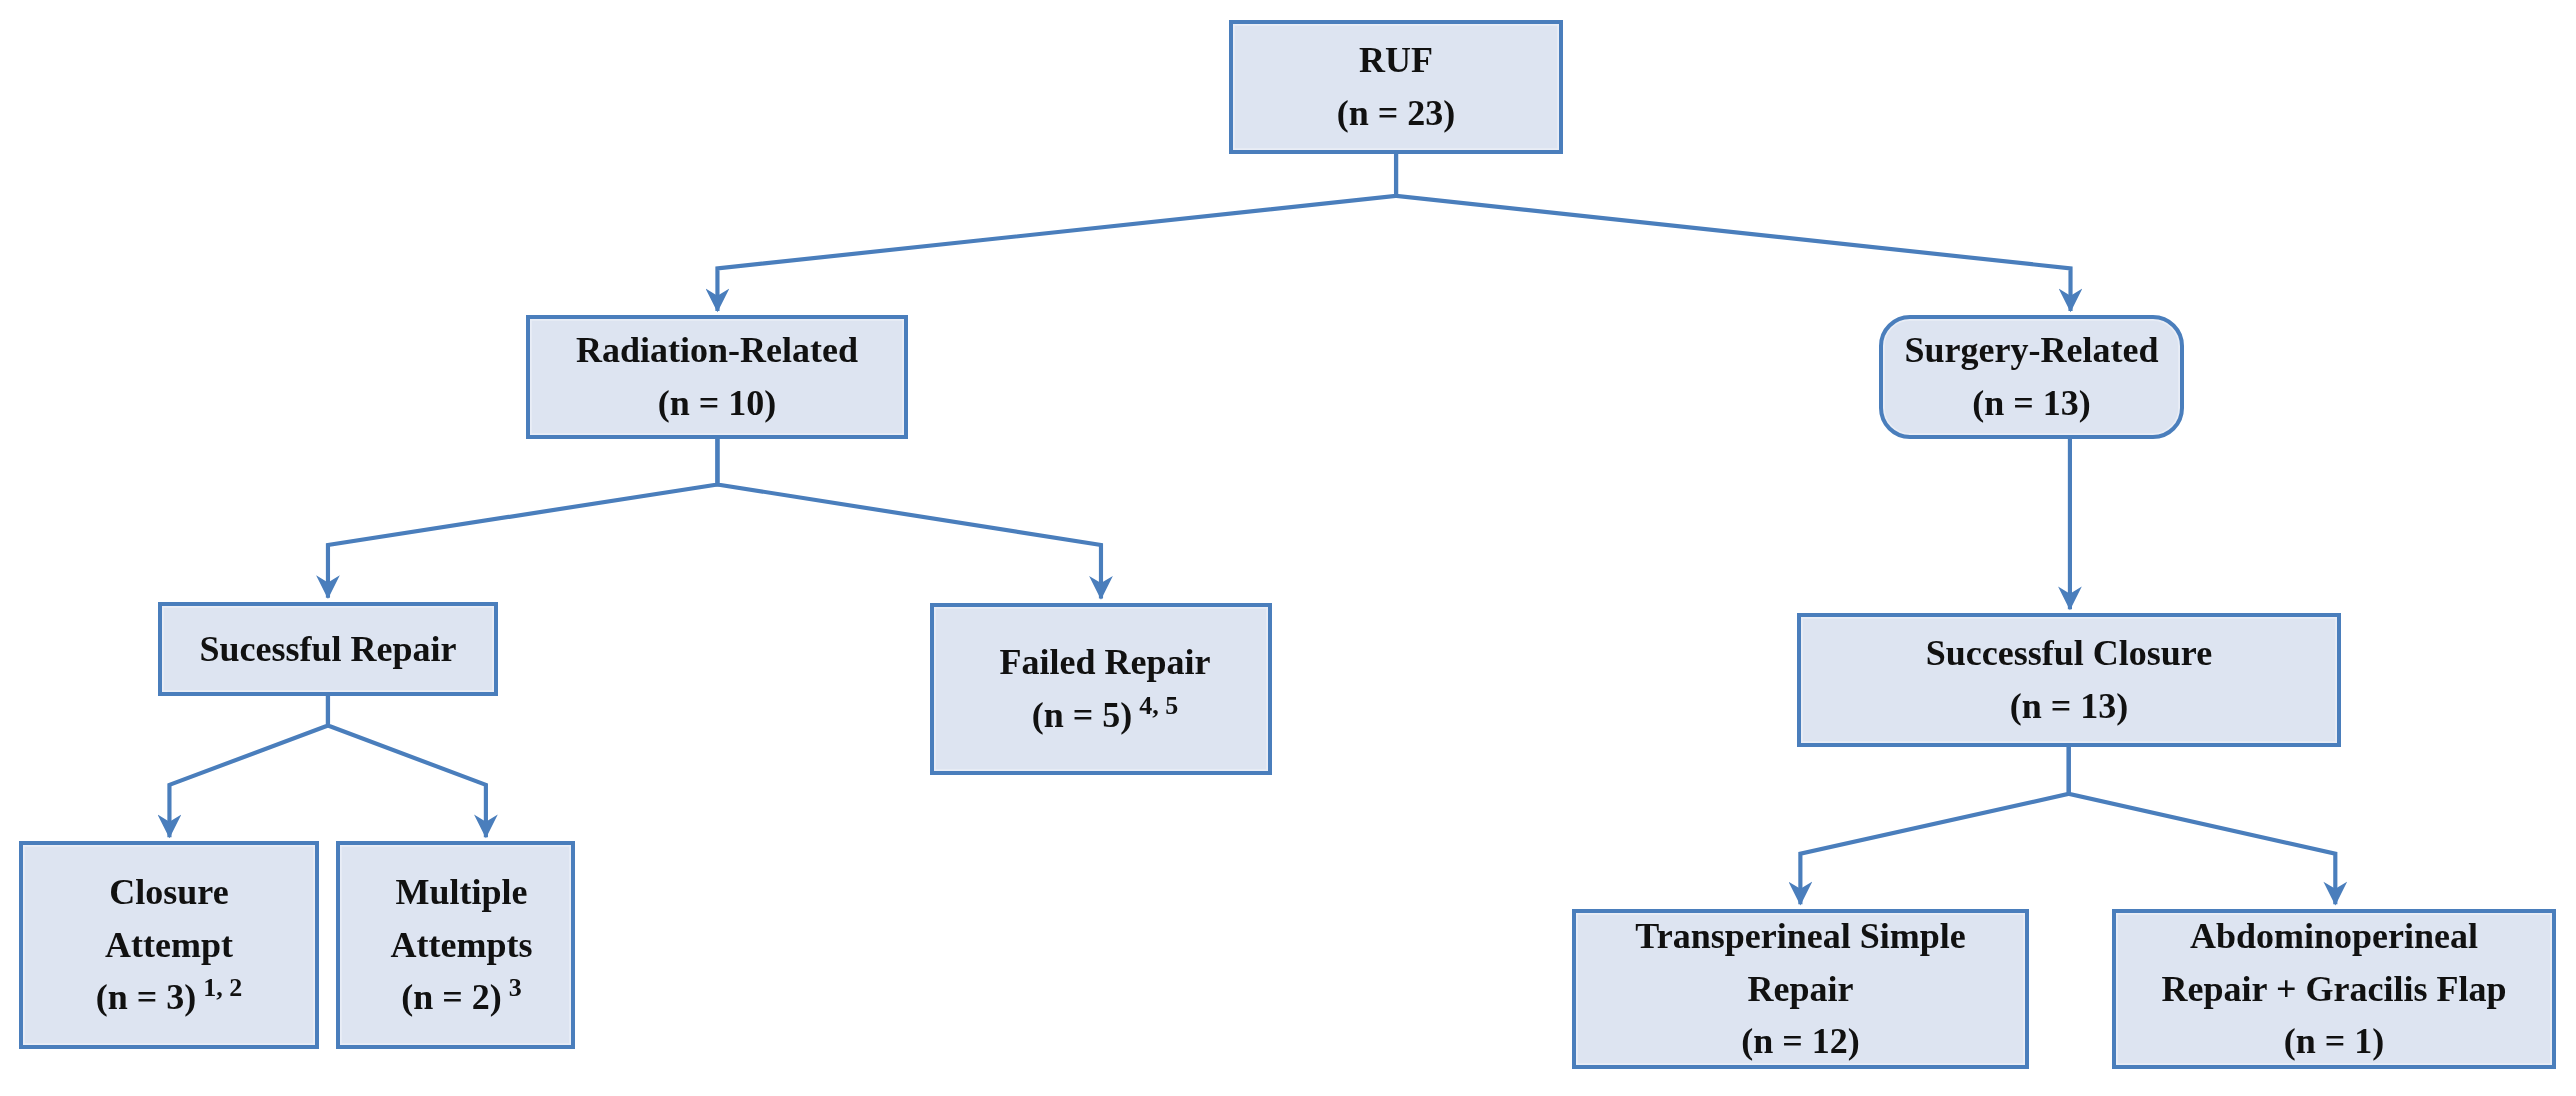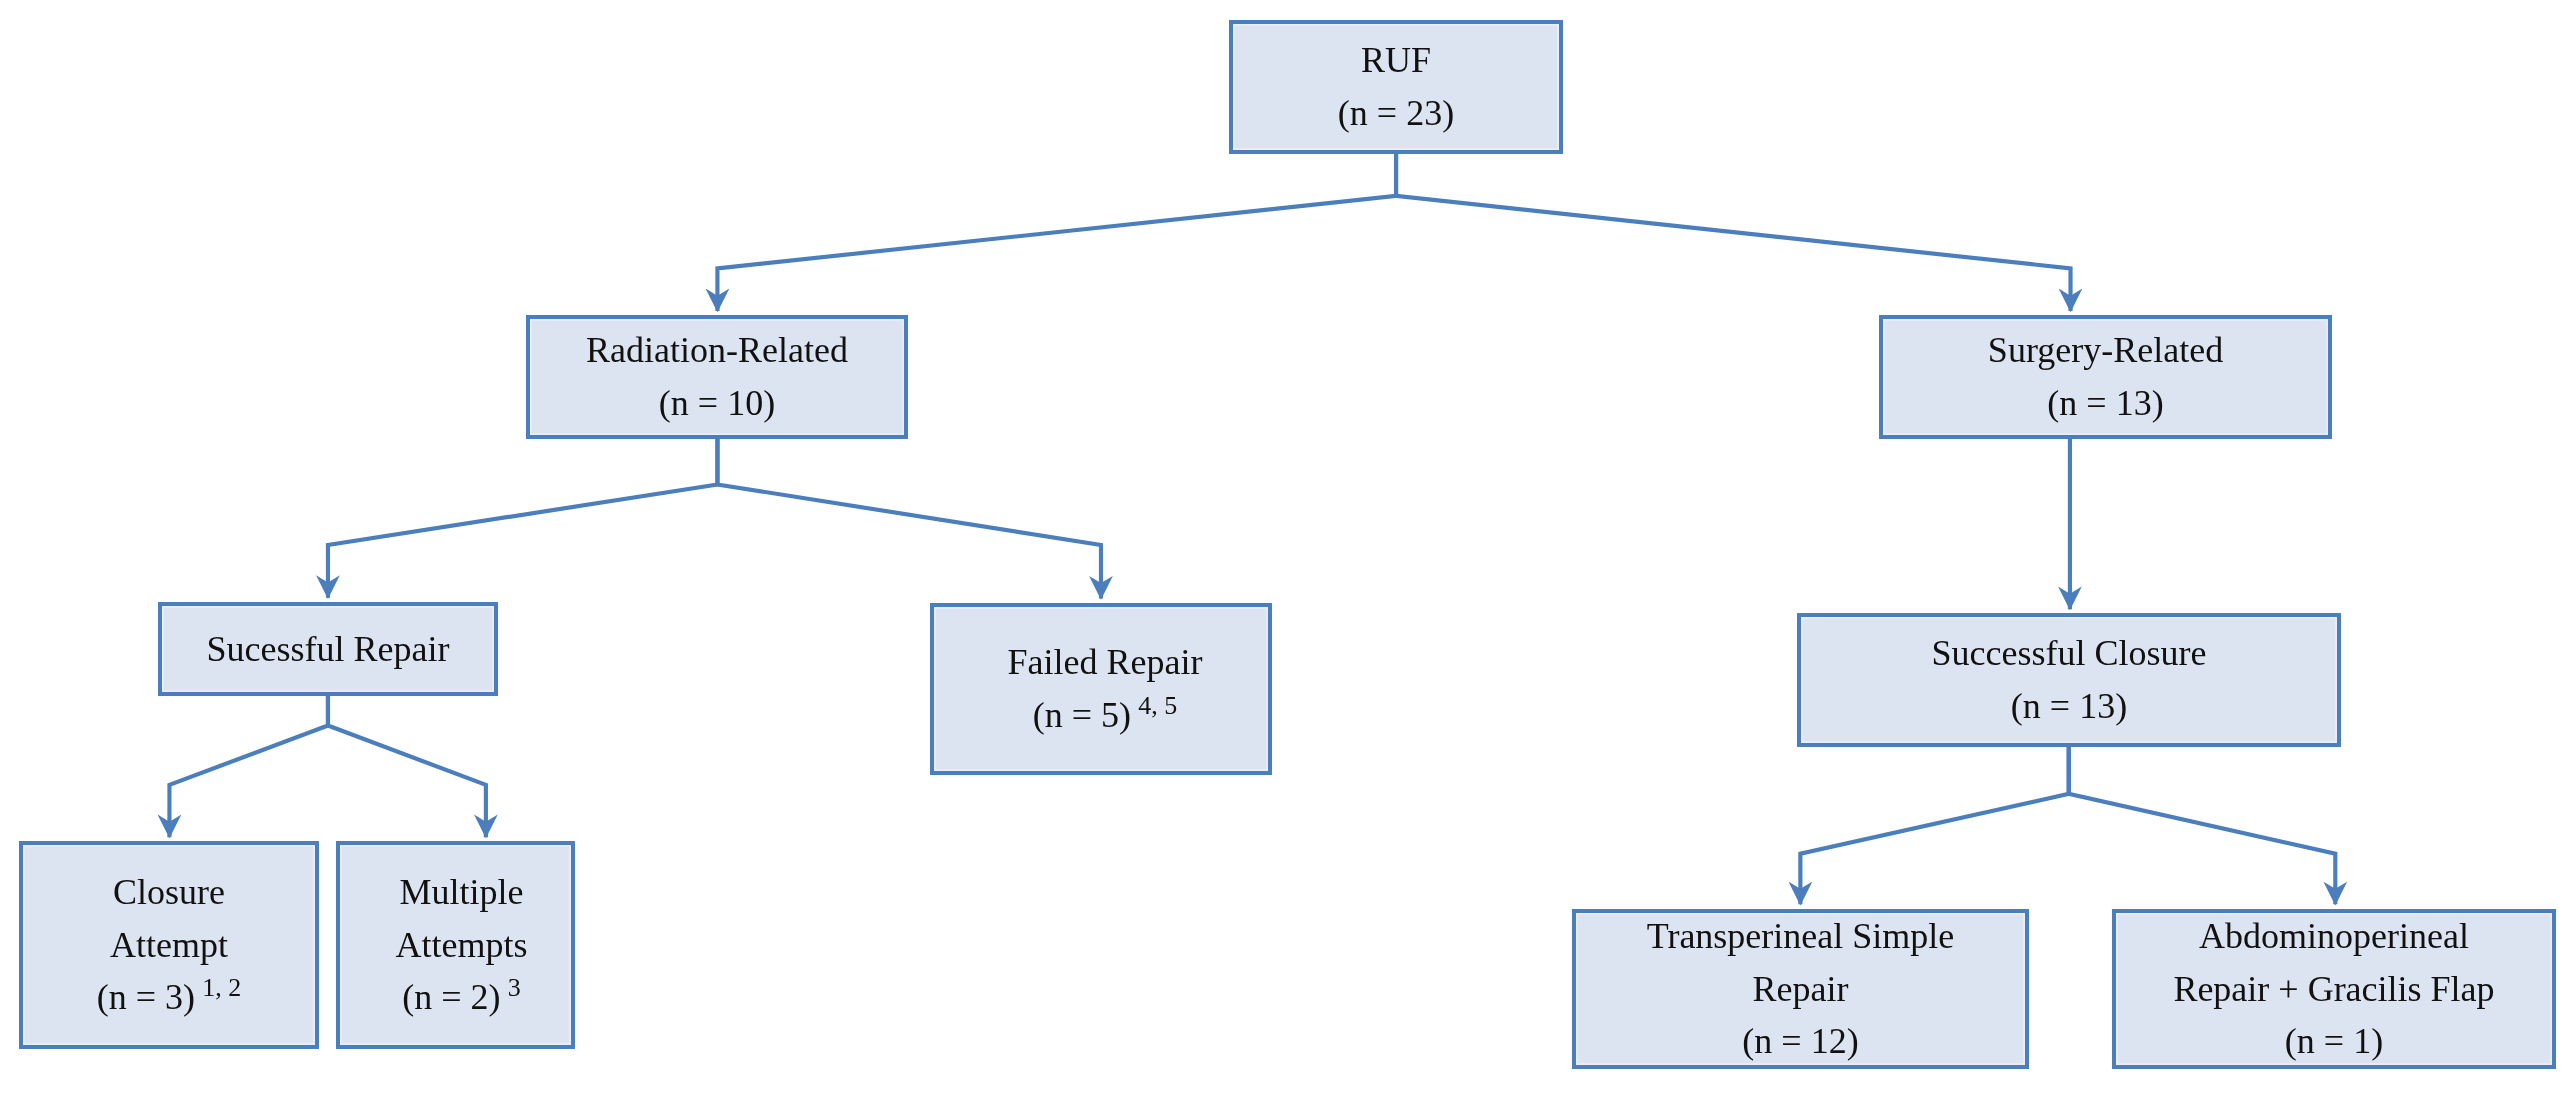--- a/index.html
+++ b/index.html
@@ -18,21 +18,21 @@
     background: var(--box-fill, #dde4f1);
     border: 4.2px solid var(--box-border, #4a7ebc);
     box-shadow: inset 0 0 0 1.8px rgba(255,255,255,0.35);
     display: flex;
     align-items: center;
     justify-content: center;
     text-align: center;
     font-size: 36px;
     line-height: 1.46;
   }
-  .node .line { white-space: nowrap; }
+  .node .line { white-space: nowrap; font-weight: bold; }
   .node sup {
     font-size: 26px;
     vertical-align: super;
     line-height: 0;
     margin-left: 7.1px;
     text-align: right;
   }
   svg.connectors {
     position: absolute;
     left: 0; top: 0;
@@ -42,21 +42,21 @@
   .connector {
     stroke: var(--line, #4a7ebc);
     stroke-width: 7;
     fill: none;
   }
   .arrowhead { fill: var(--line, #4a7ebc); stroke: none; }
 
   
   #n-ruf            { left: 1229px; top: 19.6px;   width: 334px; height: 134px; }
   #n-radiation      { left: 526px;  top: 315px;  width: 382px; height: 124px; }
-  #n-surgery        { left: 1879px; top: 315px;  width: 453px; height: 124px; }
+  #n-surgery        { left: 1879px; top: 315px;  width: 305px; height: 124px; border-radius: 31px; }
   #n-sucrepair      { left: 158px;  top: 602px; width: 340px; height: 94px; }
   #n-failedrepair   { left: 930px; top: 603px; width: 342px; height: 172px; padding-left: 8px; }
   #n-single         { left: 19px;   top: 841px; width: 300px; height: 208px; }
   #n-multiple       { left: 336px;  top: 841px; width: 239px; height: 208px; padding-left: 12px; }
   #n-closure        { left: 1797px; top: 613px; width: 544px; height: 134px; }
   #n-transperineal  { left: 1572px; top: 909px; width: 457px; height: 160px; }
   #n-abdomino       { left: 2112px; top: 909px; width: 444px; height: 160px; }
 </style>
 </head>
 <body>

